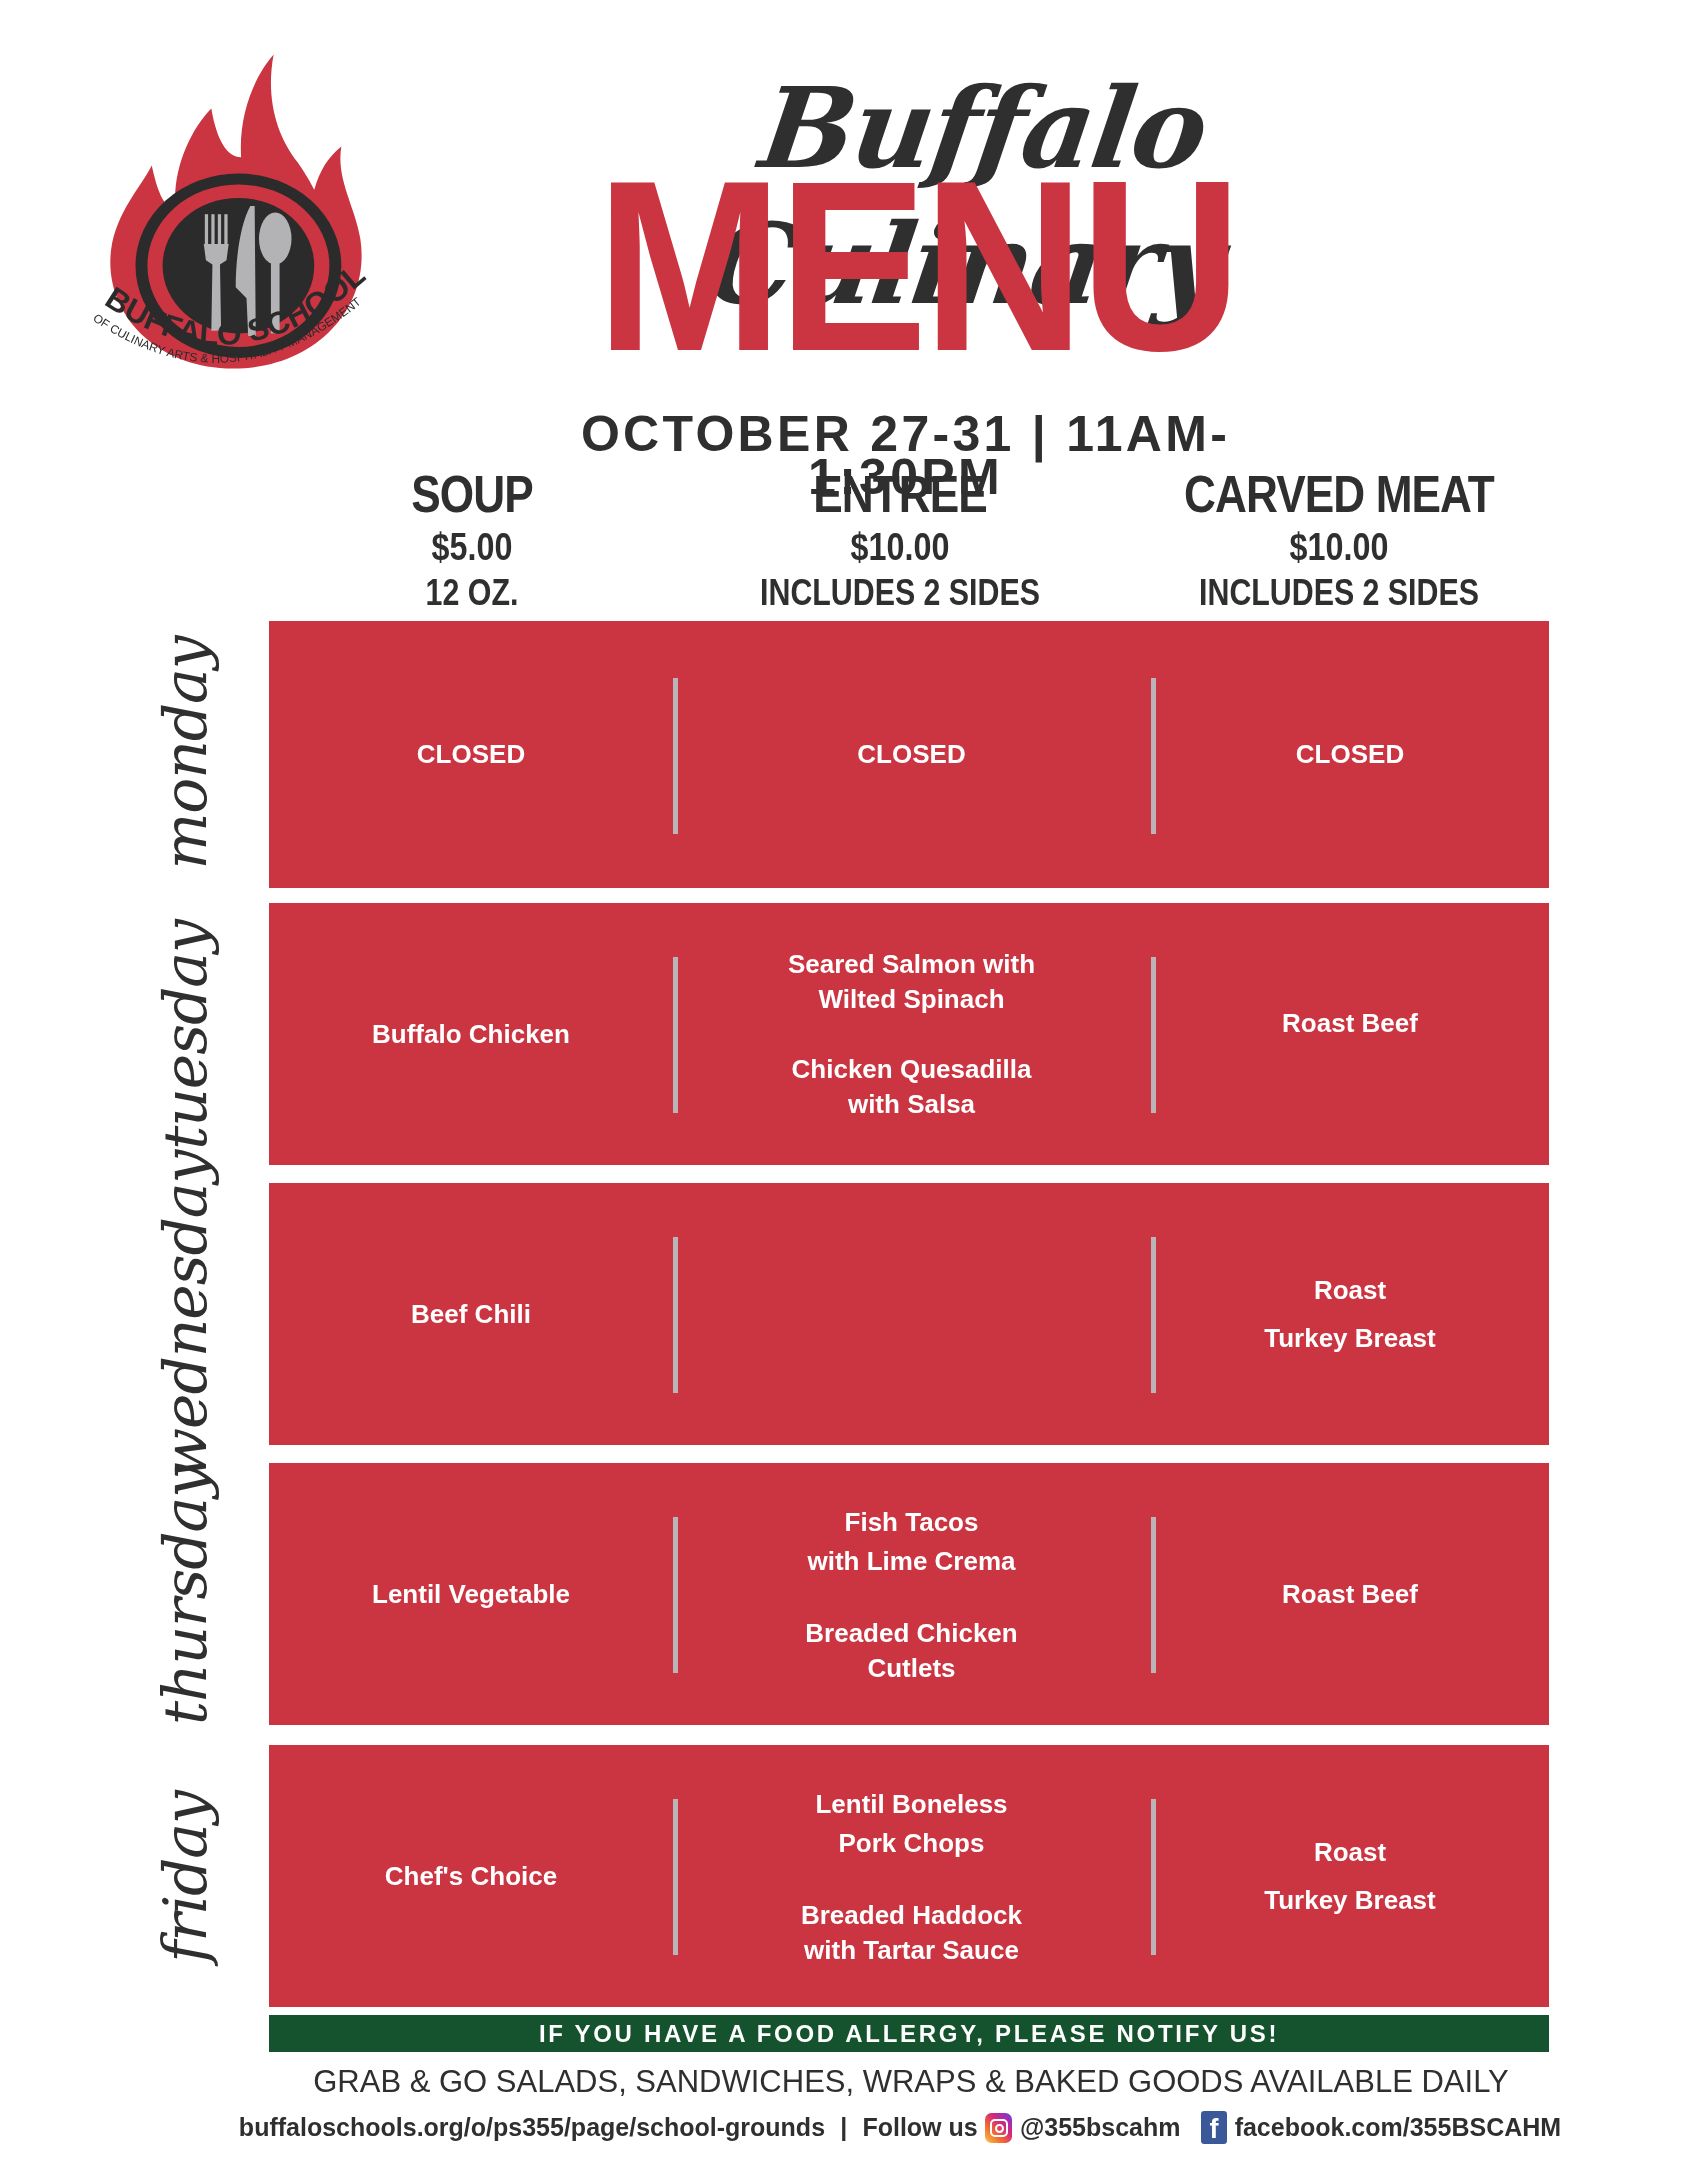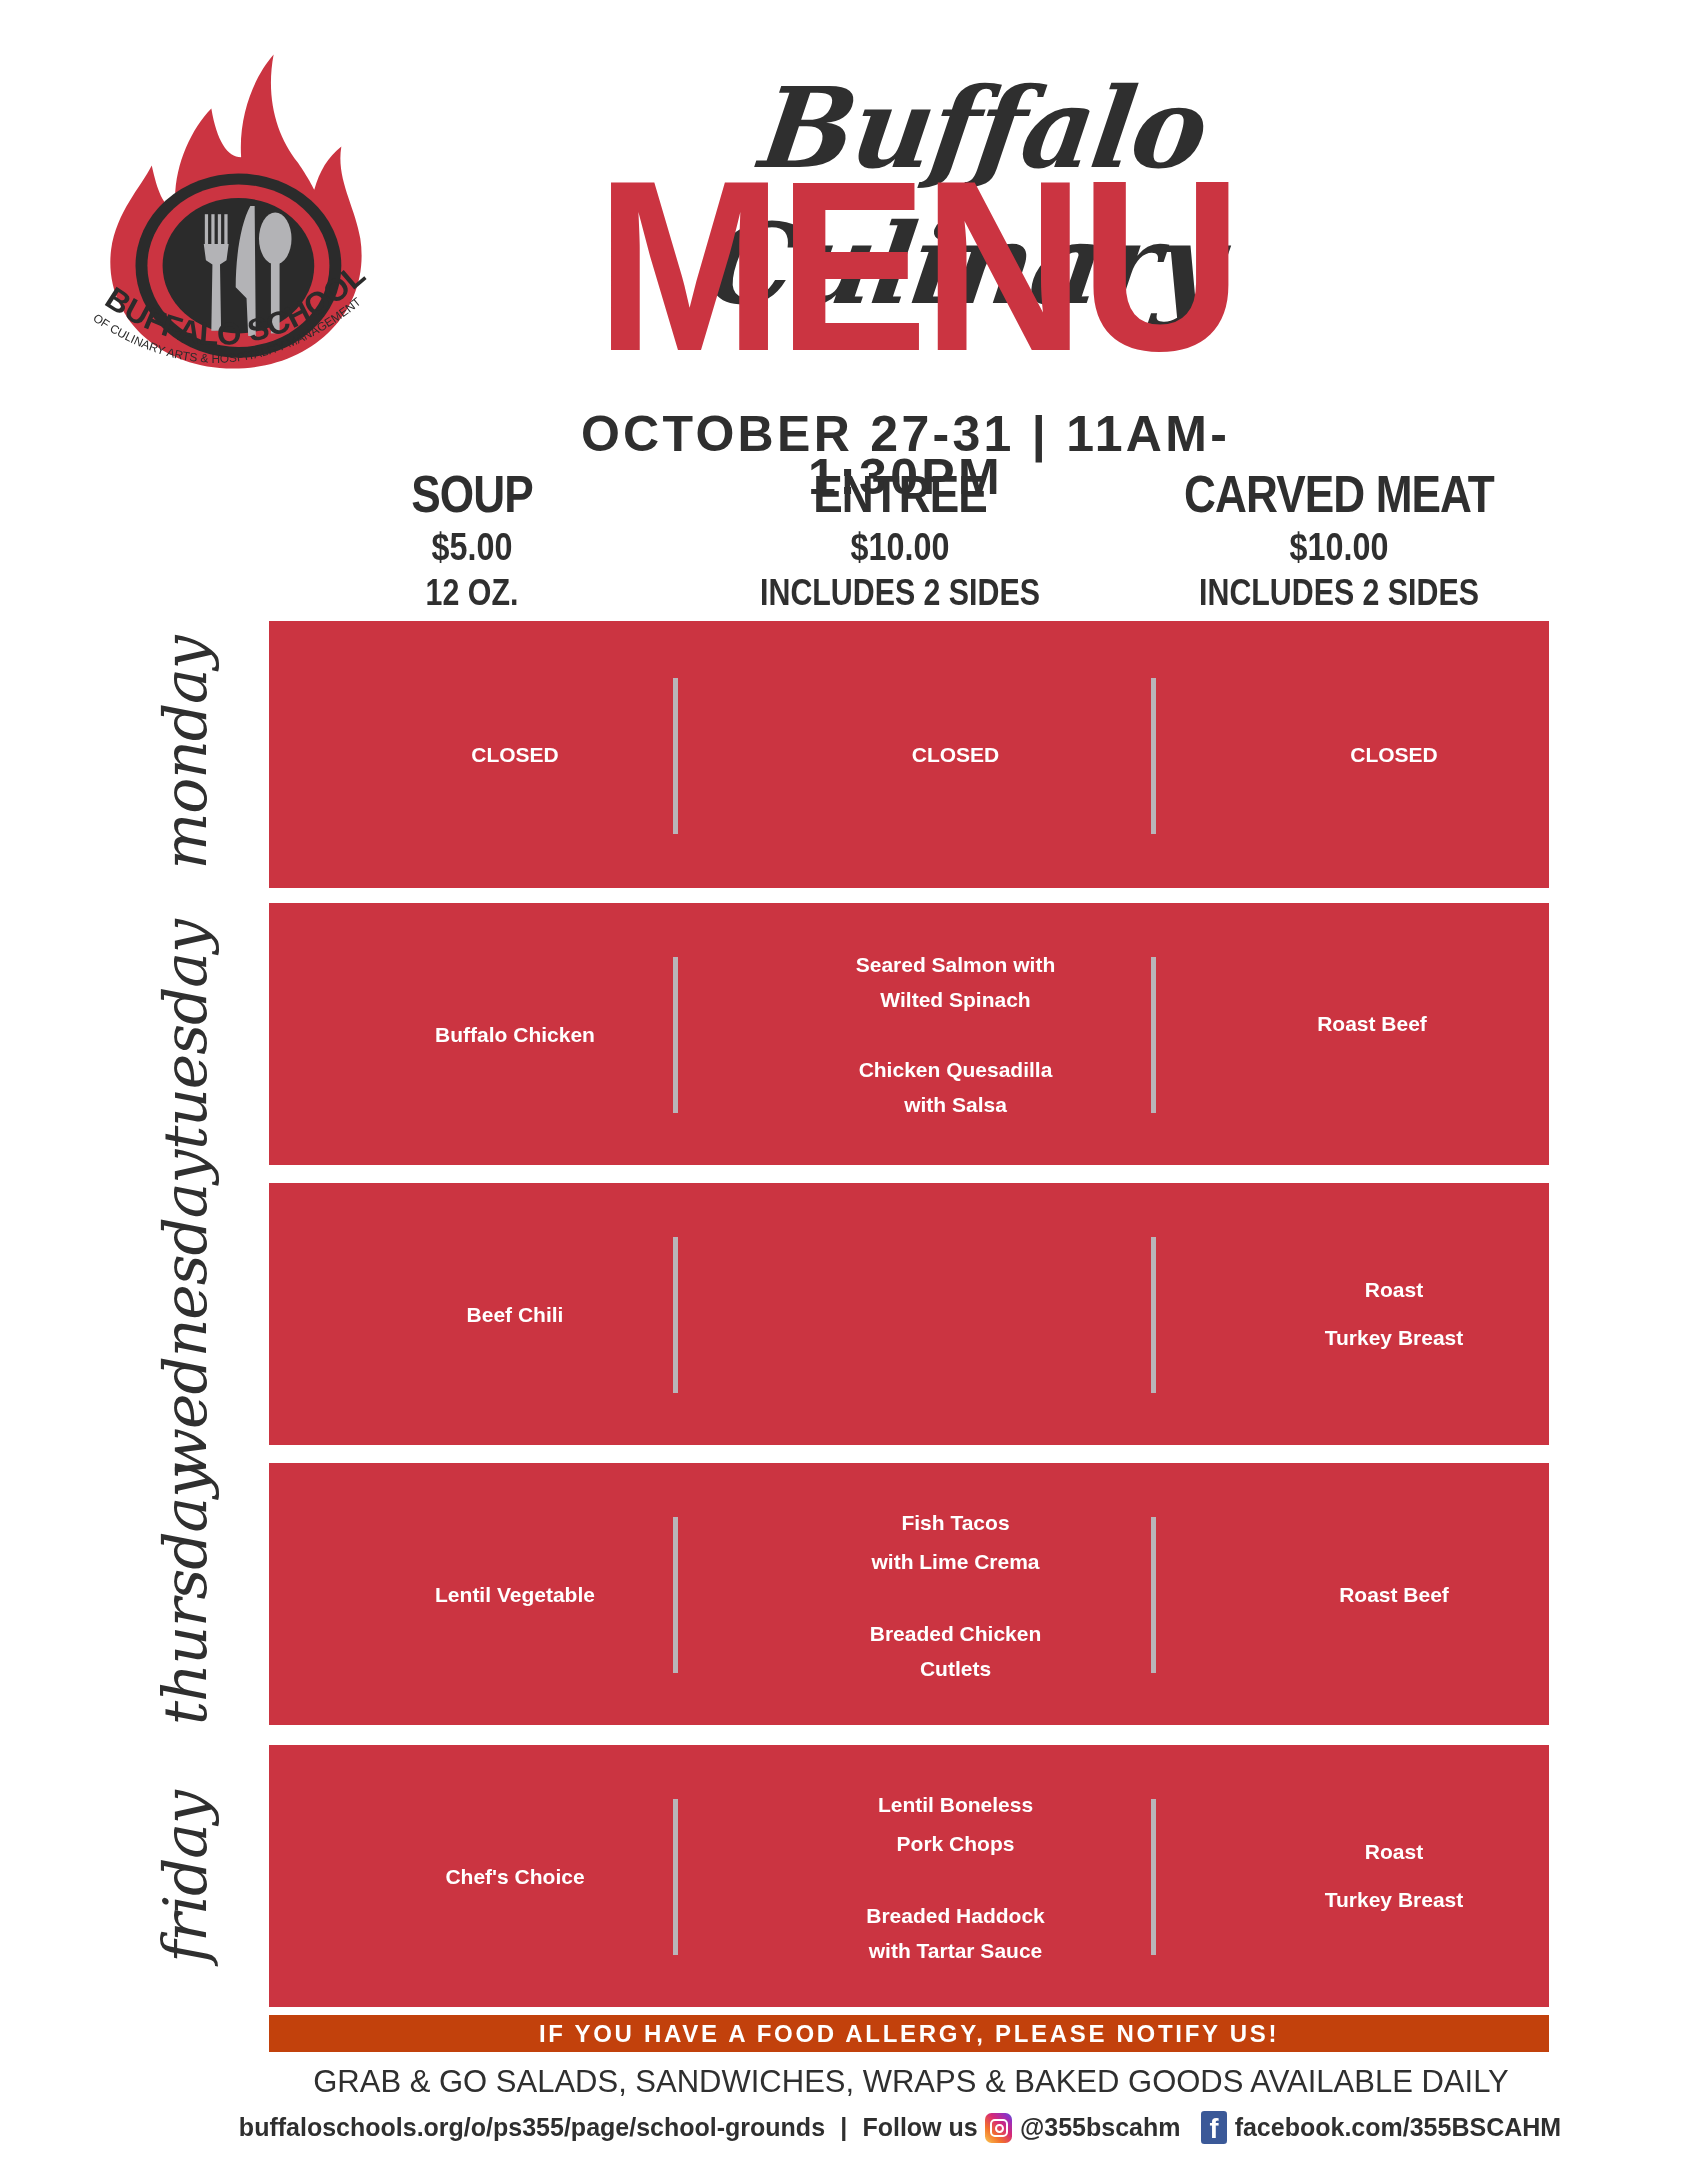--- a/index.html
+++ b/index.html
@@ -29,34 +29,34 @@
   .col-head .h-title { font-size: 52px; line-height: 60px; letter-spacing: -1.1px;
     transform: scaleX(0.85); }
   .col-head .h-price { font-size: 38px; line-height: 46px; transform: scaleX(0.85); }
   .col-head .h-sub { font-size: 37px; line-height: 46px; transform: scaleX(0.82); }
 
   
   .row { left: 269px; width: 1280px; background: #cb3441; }
   .divider { width: 4.9px; background: #b9b5b9; }
   .cell { position: absolute; top: 0; bottom: 0; display: flex; flex-direction: column;
     align-items: center; justify-content: center; text-align: center; color: #ffffff;
-    font-family: "Liberation Sans", sans-serif; font-weight: bold; font-size: 21px; line-height: 35px; padding-left: 44px; }
+    font-family: "Liberation Sans", sans-serif; font-weight: bold; font-size: 26px; line-height: 35px; }
   .cell .item { white-space: pre-line; }
   .cell .item + .item { margin-top: 35px; }
   .cell.soup { left: 0; width: 404px; }
   .cell.entree { left: 404px; width: 477px; }
   .cell.carved { left: 882px; width: 398px; }
   .day-label { left: 103px; width: 163px; height: 263px; }
   .day-label span { position: absolute; left: 50%; top: 50%;
     transform: translate(-50%, -50%) rotate(-90deg);
     font-family: "DejaVu Serif", serif; font-style: italic; font-size: 60px;
     color: #2f2f2f; white-space: nowrap; letter-spacing: -1.1px; }
 
   
-  .allergy { left: 269px; top: 2015px; width: 1280px; height: 37px; background: #c2410c;
+  .allergy { left: 269px; top: 2015px; width: 1280px; height: 37px; background: #14532d;
     color: #ffffff; font-family: "Liberation Sans", sans-serif; font-weight: bold;
     font-size: 24px; line-height: 37px; text-align: center; letter-spacing: 2.7px; }
 
   .grab-go { left: 217px; top: 2057px; width: 1388px; height: 49px;
     font-family: "Liberation Sans", sans-serif; font-weight: normal; font-size: 31px;
     line-height: 49px; text-align: center; color: #2f2f2f; letter-spacing: 0px; }
 
   .footer { left: 206px; top: 2106px; width: 1388px; height: 43px;
     display: flex; align-items: center; justify-content: center; gap: 7.6px;
     font-family: "Liberation Sans", sans-serif; font-weight: bold; font-size: 25px;

